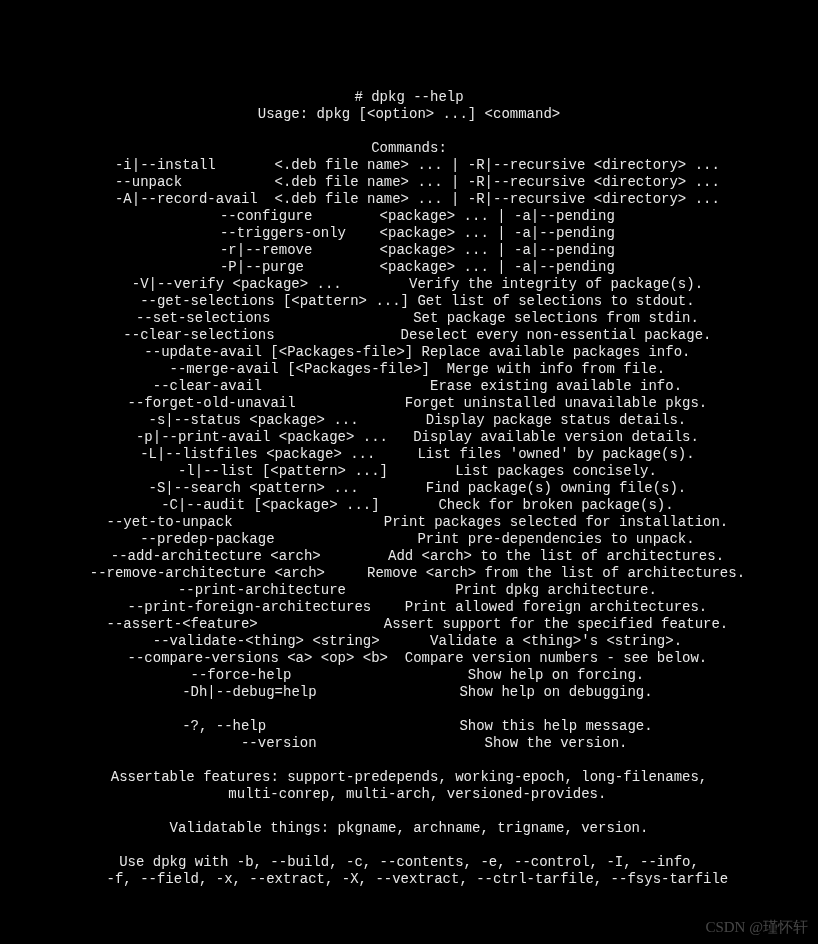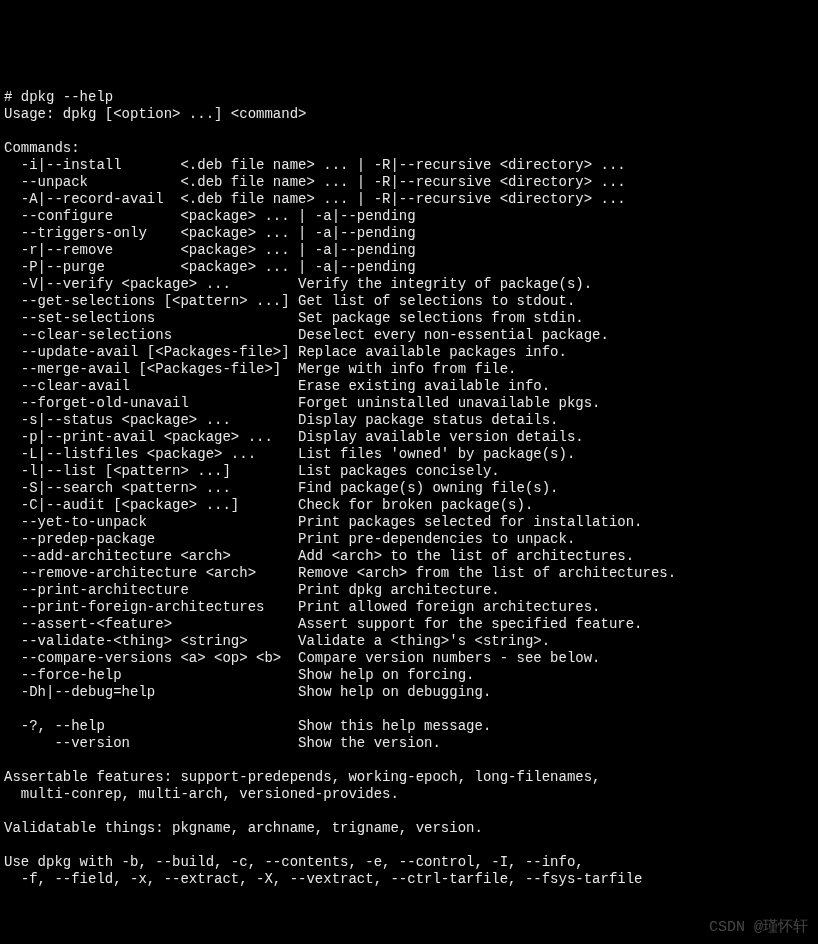--- a/index.html
+++ b/index.html
@@ -9,30 +9,31 @@
     color: #e8e8e8;
     font-family: "Consolas", "Courier New", monospace;
     font-size: 14px;
     line-height: 17px;
     width: 818px;
     height: 944px;
     overflow: hidden;
     white-space: pre;
   }
   .term {
-    padding: 4px 4px;
+    padding: 4px 14px;
+    text-align: center;
   }
   .watermark {
     position: absolute;
     right: 10px;
     bottom: 8px;
     color: rgba(200,200,200,0.35);
     font-size: 15px;
     pointer-events: none;
-    font-family: Liberation Mono, monospace;
+    font-family: Liberation Serif, serif;
     text-align: center;
   }
 </style>
 </head>
 <body>
 
 
 
 <div class="term"># dpkg --help
 Usage: dpkg [&lt;option&gt; ...] &lt;command&gt;

